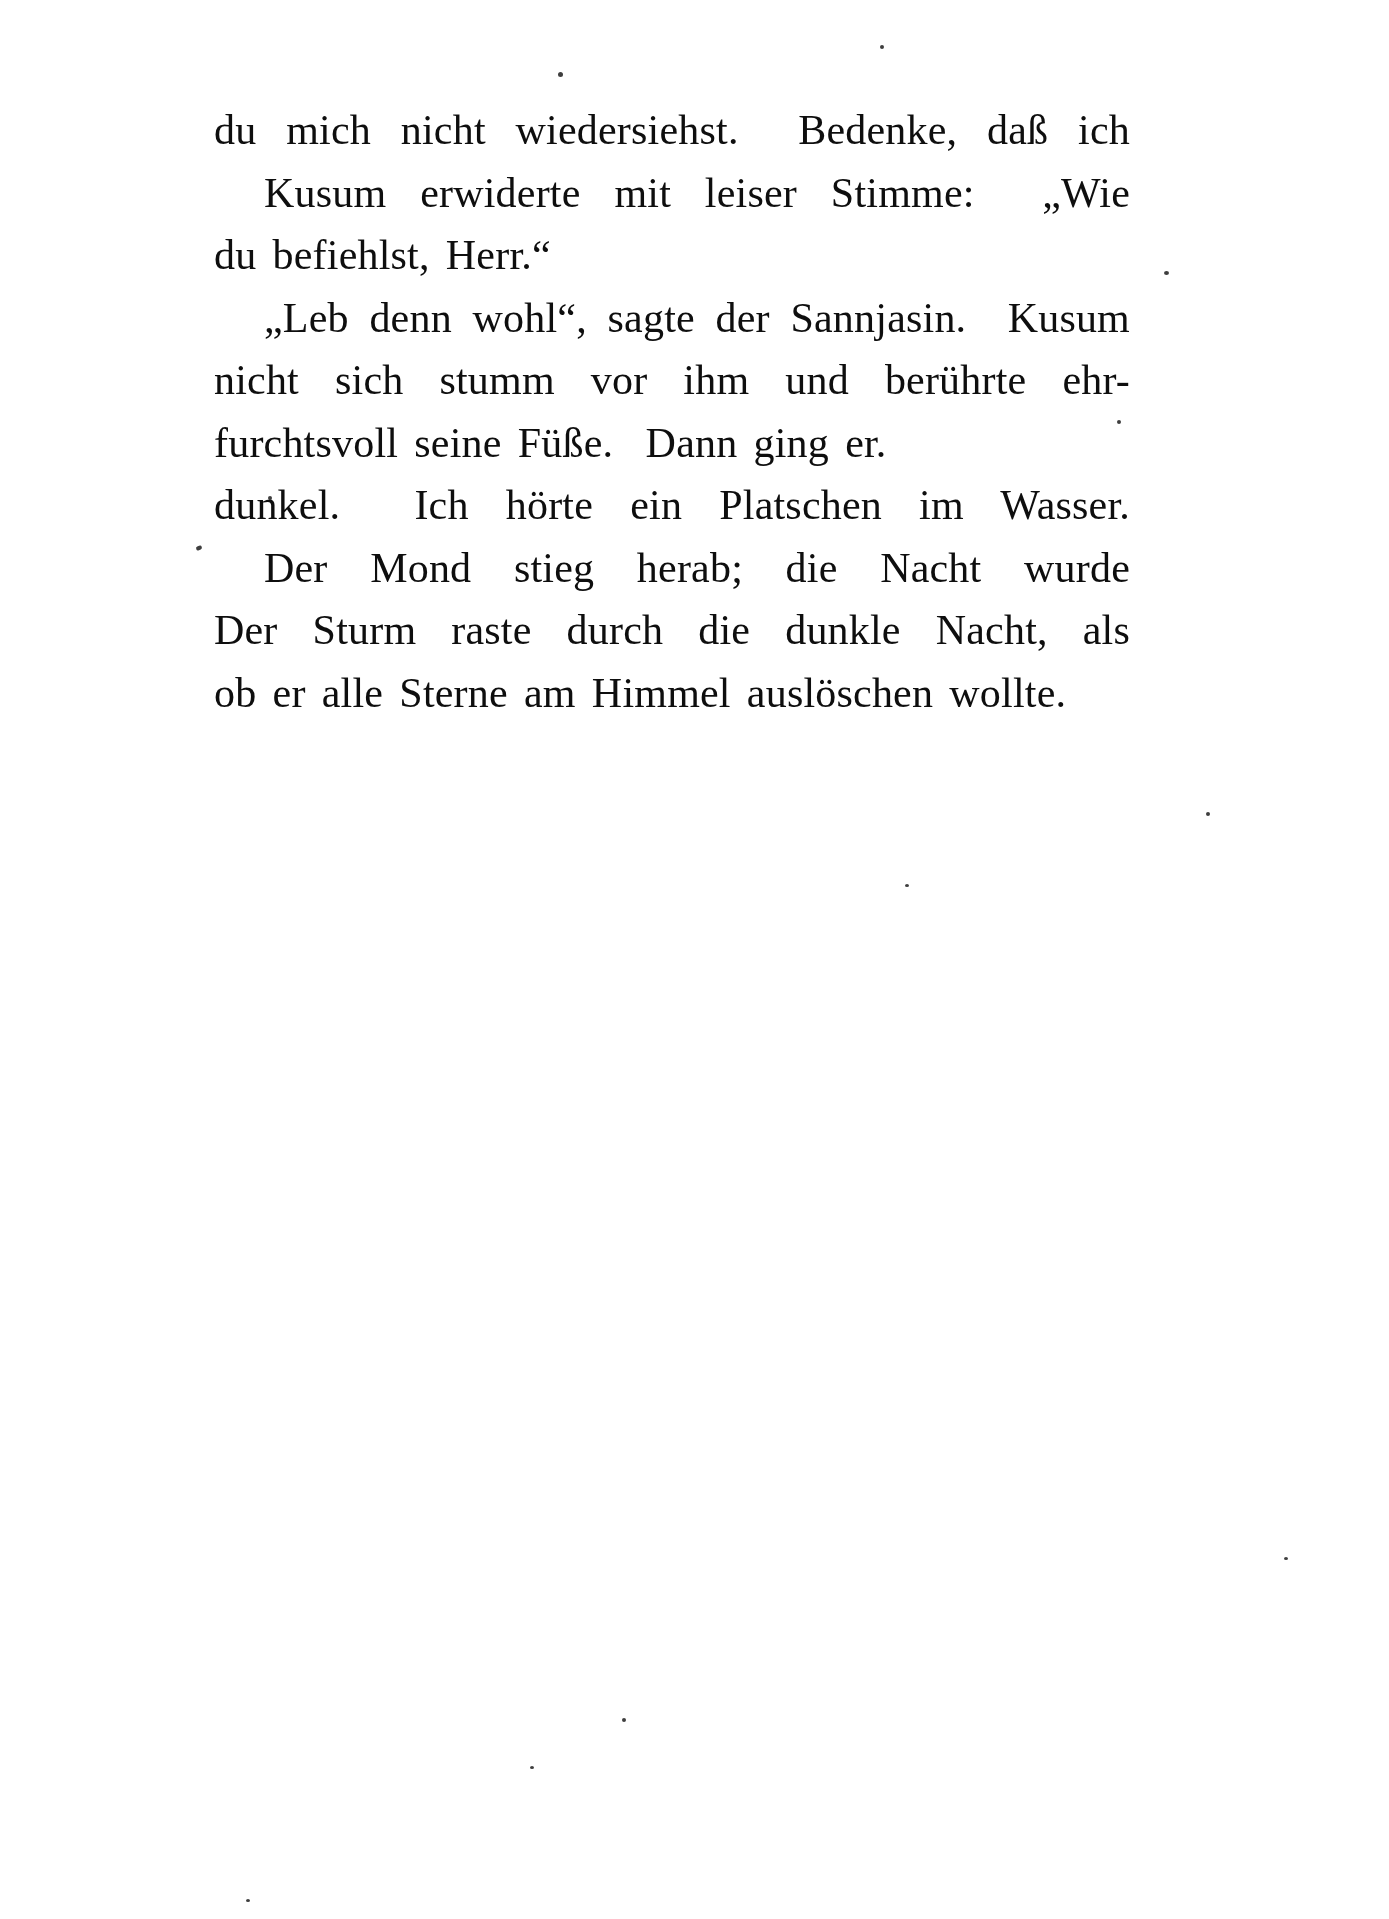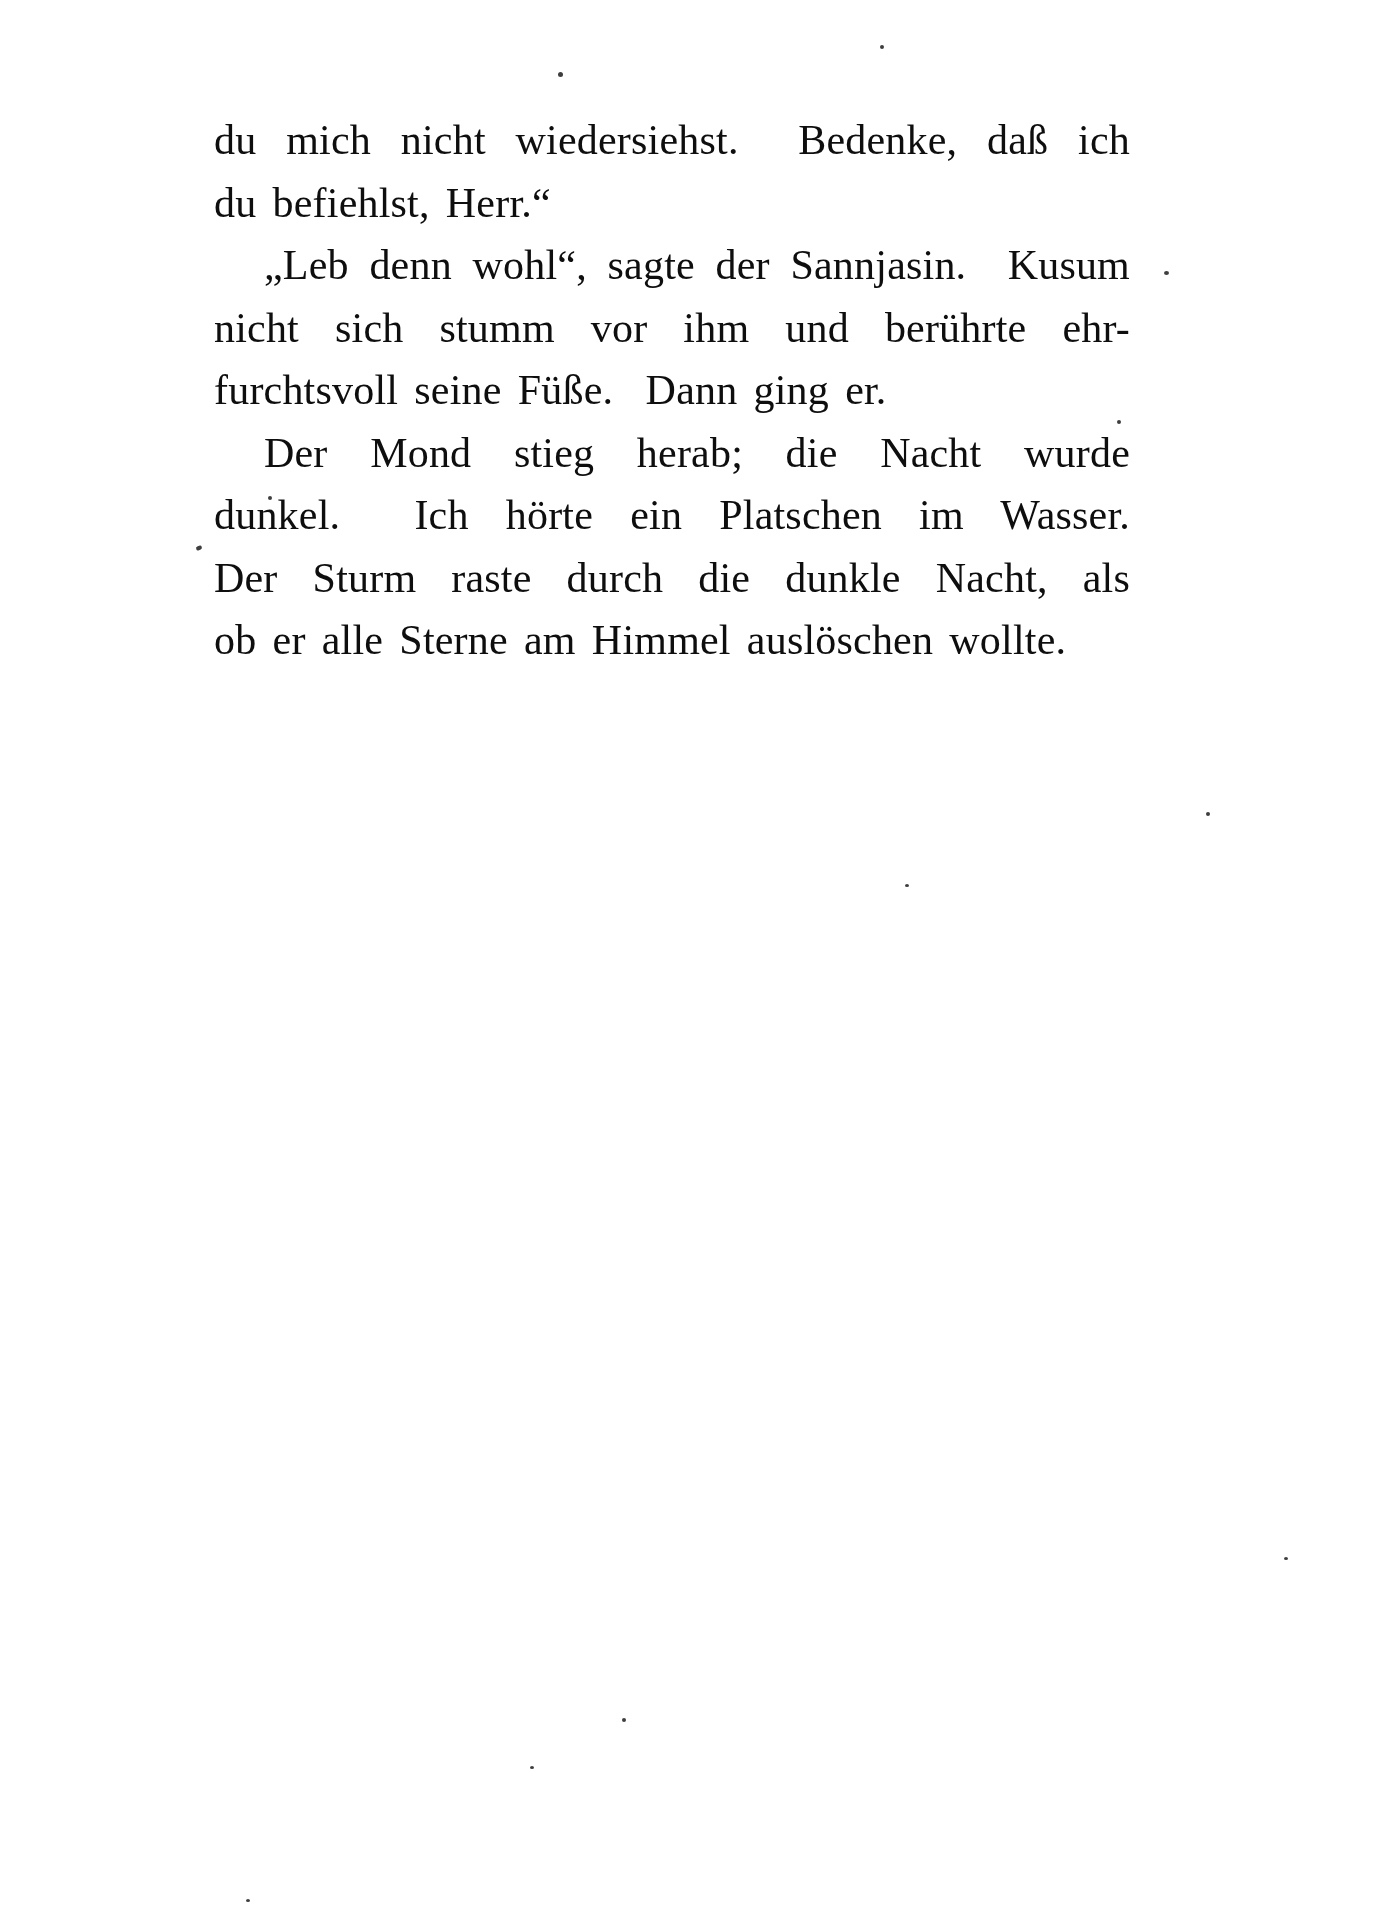--- a/index.html
+++ b/index.html
@@ -16,21 +16,21 @@
     color: #0e0e0e;
   }
   .page {
     position: absolute;
     inset: 0;
     background: #ffffff;
   }
   .text-block {
     position: absolute;
     left: 214px;
-    top: 109px;
+    top: 99px;
     width: 916px;
   }
   .line {
     font-size: 42px;
     line-height: 62.5px;
     height: 62.5px;
     white-space: pre-wrap;
     letter-spacing: 0.2px;
   }
   
@@ -65,26 +65,27 @@
     opacity: 0.85;
   }
 </style>
 </head>
 <body>
 
 <div class="page">
 
   <div class="text-block">
     <div class="line j">du mich nicht wiedersiehst.  Bedenke, daß ich</div>
+    <div class="line j indent">Kusum erwiderte mit leiser Stimme:  „Wie</div>
     <div class="line last">du befiehlst, Herr.“</div>
     <div class="line j indent">„Leb denn wohl“, sagte der Sannjasin.  Kusum</div>
     <div class="line j">nicht sich stumm vor ihm und berührte ehr-</div>
     <div class="line last">furchtsvoll seine Füße.  Dann ging er.</div>
+    <div class="line j">dunkel.  Ich hörte ein Platschen im Wasser.</div>
     <div class="line j indent">Der Mond stieg herab; die Nacht wurde</div>
-    <div class="line j">dunkel.  Ich hörte ein Platschen im Wasser.</div>
     <div class="line j">Der Sturm raste durch die dunkle Nacht, als</div>
     <div class="line last">ob er alle Sterne am Himmel auslöschen wollte.</div>
   </div>
 
 
   <div class="speck" style="left:558px; top:72px;  width:5px; height:5px;"></div>
   <div class="speck" style="left:880px; top:45px;  width:4px; height:4px;"></div>
   <div class="speck" style="left:1164px;top:271px; width:5px; height:4px;"></div>
   <div class="speck" style="left:1117px;top:420px; width:4px; height:4px;"></div>
   <div class="speck" style="left:196px; top:546px; width:6px; height:4px; border-radius:2px; transform:rotate(-25deg);"></div>

